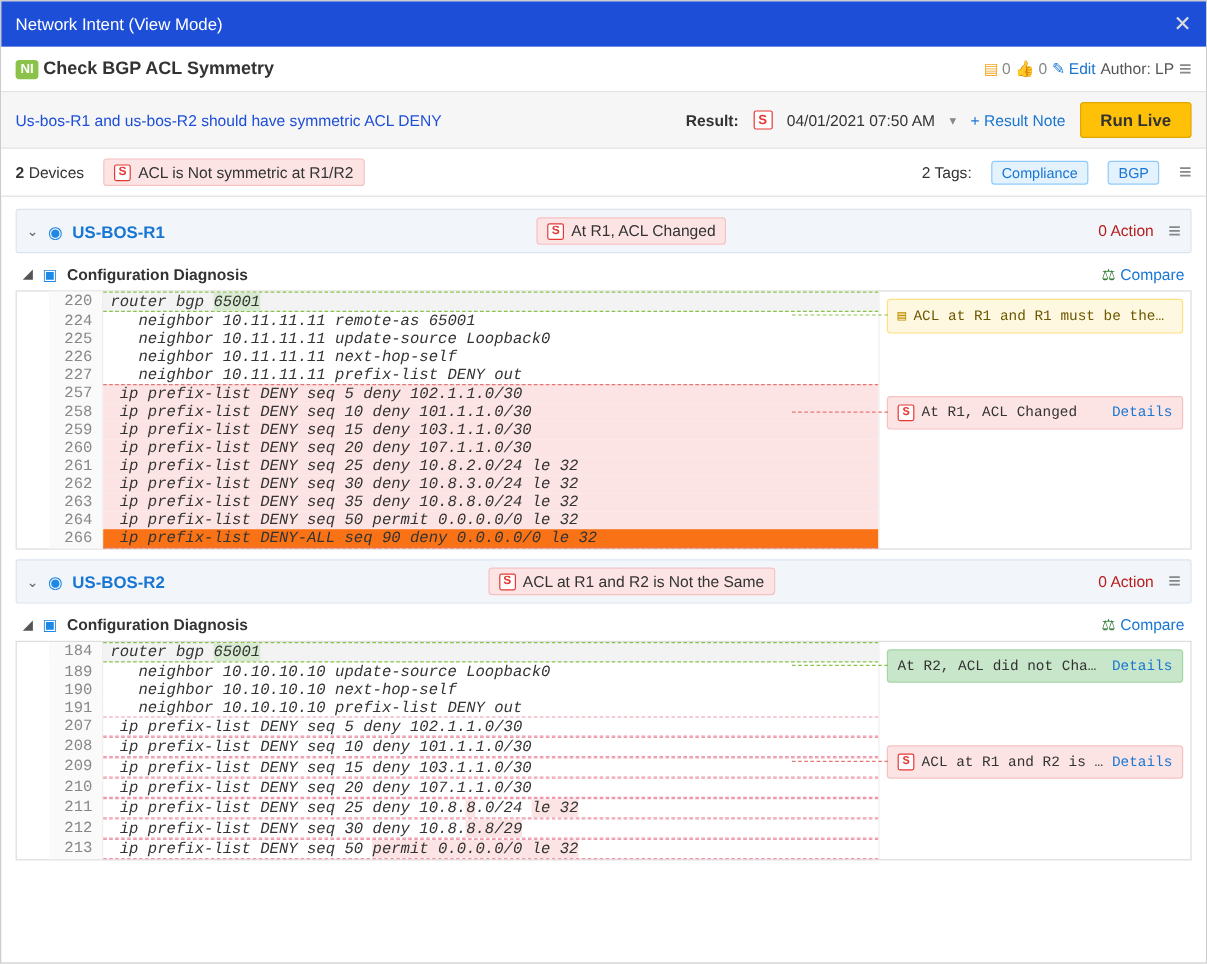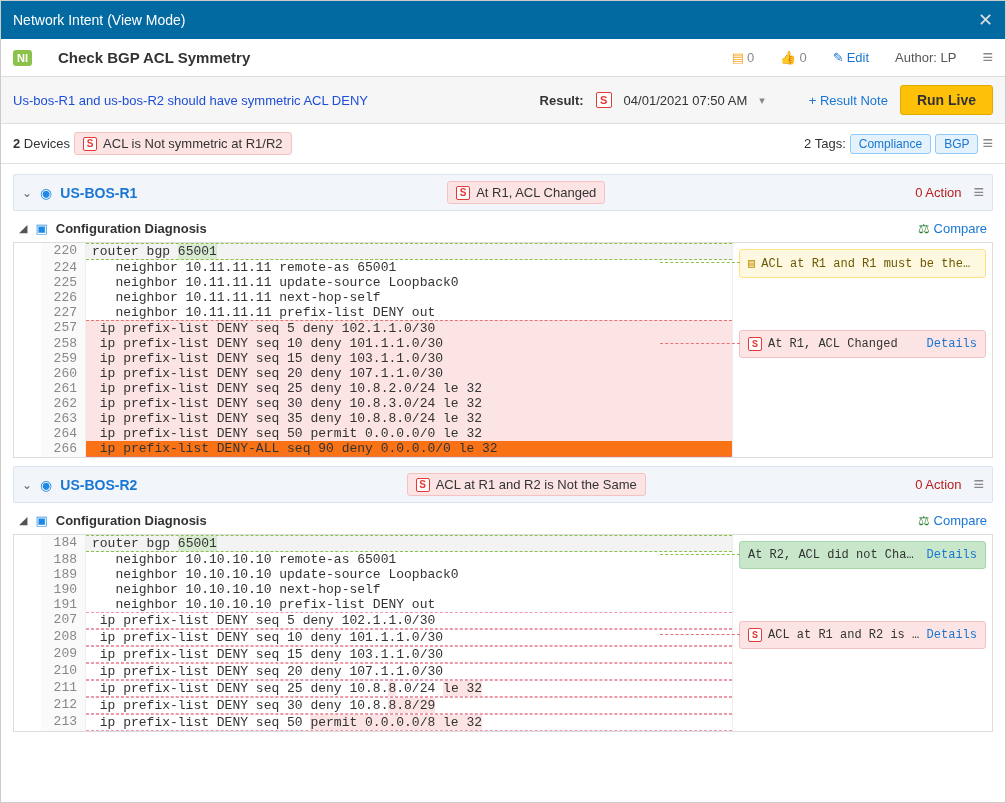--- a/index.html
+++ b/index.html
@@ -1,55 +1,55 @@
 <!DOCTYPE html>
 <html><head>
 <meta charset="utf-8">
 <style>
 * { box-sizing: border-box; margin: 0; padding: 0; }
 body { font-family: -apple-system, "Segoe UI", Arial, sans-serif; font-size: 13px; color: #333; background: #fff; width: 1006px; height: 803px; overflow: hidden; border: 1px solid #ccc; display: flex; flex-direction: column; }
-.titlebar { background: #0369a1; color: #fff; padding: 8px 12px; display: flex; align-items: center; font-size: 14px; }
+.titlebar { background: #1d4ed8; color: #fff; padding: 8px 12px; display: flex; align-items: center; font-size: 14px; }
 .titlebar .spacer { flex: 1; }
 .close-btn { cursor: pointer; font-size: 18px; color: #ddd; }
-.header { background: #fff; border-bottom: 1px solid #ddd; padding: 8px 12px; display: flex; align-items: center; gap: 26px; }
+.header { background: #fff; border-bottom: 1px solid #ddd; padding: 8px 12px; display: flex; align-items: center; gap: 4px; }
 .ni-badge { background: #8bc34a; color: #fff; border-radius: 3px; font-size: 11px; font-weight: bold; padding: 2px 4px; }
 .header-title { font-weight: bold; font-size: 15px; flex: 1; }
 .icon-btn { display: inline-flex; align-items: center; gap: 3px; color: #888; cursor: pointer; font-size: 13px; }
 .icon-btn.blue { color: #1976d2; }
 .hamburger { font-size: 18px; color: #888; cursor: pointer; }
 .subheader { background: #f6f6f6; border-bottom: 1px solid #e0e0e0; padding: 8px 12px; display: flex; align-items: center; gap: 12px; }
 .subheader-desc { flex: 1; color: #1d4ed8; }
 .result-label { font-weight: bold; }
 .s-badge { display: inline-flex; align-items: center; justify-content: center; border: 1.5px solid #e53935; color: #e53935; font-weight: bold; font-size: 11px; width: 16px; height: 16px; border-radius: 2px; background: #fff; }
 .s-badge.small { width: 14px; height: 14px; font-size: 10px; }
-.result-note { color: #1976d2; cursor: pointer; margin-left: 32px; }
+.result-note { color: #1976d2; cursor: pointer; }
 .run-live { background: #ffc107; color: #333; border: 1px solid #e0a800; border-radius: 3px; padding: 6px 16px; font-weight: bold; cursor: pointer; font-size: 14px; }
 .chevron { color: #888; font-size: 11px; }
-.sub2 { background: #fff; border-bottom: 1px solid #e0e0e0; padding: 8px 12px; display: flex; align-items: center; gap: 4px; }
+.sub2 { background: #fff; border-bottom: 1px solid #e0e0e0; padding: 8px 12px; display: flex; align-items: center; gap: 16px; }
 .alert-chip { background: #fce4e4; border: 1px solid #f5c2c2; border-radius: 3px; padding: 3px 8px; display: inline-flex; align-items: center; gap: 6px; color: #333; }
 .tag-chip { border: 1px solid #90caf9; background: #e3f2fd; color: #1976d2; border-radius: 3px; padding: 2px 8px; font-size: 12px; cursor: pointer; }
 .content { flex: 1; overflow-y: auto; padding: 2px 12px 12px 12px; }
 .device-block { margin-top: 8px; }
 .device-head { background: #f2f6fb; border: 1px solid #dbe4ee; border-radius: 2px; padding: 6px 8px; display: flex; align-items: center; gap: 8px; }
 .chev-icon { color: #666; font-size: 12px; cursor: pointer; }
 .router-icon { color: #1e88e5; font-size: 14px; }
 .device-name { color: #1976d2; font-weight: bold; font-size: 14px; cursor: pointer; }
 .device-status { margin: 0 auto; }
 .action-link { color: #b91c1c; cursor: pointer; }
 .diagnosis-head { display: flex; align-items: center; gap: 8px; padding: 10px 6px 6px 6px; }
 .diagnosis-title { font-weight: bold; flex: 1; }
 .compare-link { color: #1976d2; cursor: pointer; display: inline-flex; align-items: center; gap: 4px; }
 .scale-icon { color: #2e7d32; }
 .tri { color: #555; font-size: 11px; }
 .box-icon { color: #1e88e5; font-size: 13px; }
 .code-wrap { border: 1px solid #ddd; display: flex; font-family: "Courier New", monospace; font-size: 13px; padding-left: 27px; }
 .code-left { flex: 1; }
 .code-line { display: flex; white-space: pre; }
 .line-num { width: 45px; text-align: right; padding-right: 8px; background: #fafafa; color: #888; border-right: 1px solid #eee; user-select: none; }
-.line-text { padding-left: 6px; flex: 1; }
+.line-text { padding-left: 6px; flex: 1; font-style: italic; }
 .hl-row { background: #f3f3f3; }
 .hl-row .line-text { border-top: 1px dashed #8bc34a; border-bottom: 1px dashed #8bc34a; }
 .hl-green { background: #d9ead3; }
 .pink-span { background: #fce4e4; }
 .code-right { width: 260px; border-left: 1px solid #eee; padding: 6px; display: flex; flex-direction: column; gap: 12px; position: relative; }
 .note-box { border-radius: 3px; padding: 6px 8px; font-size: 12px; border: 1px solid; display: flex; align-items: center; gap: 6px; }
 .note-yellow { background: #fff8e1; border-color: #ffe082; color: #6b5800; }
 .note-pink { background: #fce4e4; border-color: #f5c2c2; position: relative; }
 .note-green { background: #c8e6c9; border-color: #a5d6a7; position: relative; }
 .note-box .details { color: #1976d2; cursor: pointer; margin-left: auto; }
@@ -182,31 +182,30 @@
       <span class="box-icon">▣</span>
       <span class="diagnosis-title">Configuration Diagnosis</span>
       <span class="compare-link">
           <span class="scale-icon">⚖</span>
           <span>Compare</span>
         </span>
     </div>
     <div class="code-wrap">
       <div class="code-left" id="code-1">
           <div class="code-line hl-row"><span class="line-num">184</span><span class="line-text">router bgp <span class="hl-green">65001</span></span></div>
-          <div class="code-line"><span class="line-num">188</span><span class="line-text">   neighbor 10.10.10.10 remote-as 65001</span></div>
           <div class="code-line"><span class="line-num">189</span><span class="line-text">   neighbor 10.10.10.10 update-source Loopback0</span></div>
           <div class="code-line"><span class="line-num">190</span><span class="line-text">   neighbor 10.10.10.10 next-hop-self</span></div>
           <div class="code-line"><span class="line-num">191</span><span class="line-text">   neighbor 10.10.10.10 prefix-list DENY out</span></div>
           <div class="code-line"><span class="line-num">207</span><span class="line-text" style="border-top: 1px dashed rgb(238, 153, 170); border-bottom: 1px dashed rgb(238, 153, 170);"> ip prefix-list DENY seq 5 deny 102.1.1.0/30</span></div>
           <div class="code-line"><span class="line-num">208</span><span class="line-text" style="border-top: 1px dashed rgb(238, 153, 170); border-bottom: 1px dashed rgb(238, 153, 170);"> ip prefix-list DENY seq 10 deny 101.1.1.0/30</span></div>
           <div class="code-line"><span class="line-num">209</span><span class="line-text" style="border-top: 1px dashed rgb(238, 153, 170); border-bottom: 1px dashed rgb(238, 153, 170);"> ip prefix-list DENY seq 15 deny 103.1.1.0/30</span></div>
           <div class="code-line"><span class="line-num">210</span><span class="line-text" style="border-top: 1px dashed rgb(238, 153, 170); border-bottom: 1px dashed rgb(238, 153, 170);"> ip prefix-list DENY seq 20 deny 107.1.1.0/30</span></div>
           <div class="code-line"><span class="line-num">211</span><span class="line-text" style="border-top: 1px dashed rgb(238, 153, 170); border-bottom: 1px dashed rgb(238, 153, 170);"> ip prefix-list DENY seq 25 deny 10.8.<span class="pink-span">8</span>.0/24 <span class="pink-span">le 32</span></span></div>
           <div class="code-line"><span class="line-num">212</span><span class="line-text" style="border-top: 1px dashed rgb(238, 153, 170); border-bottom: 1px dashed rgb(238, 153, 170);"> ip prefix-list DENY seq 30 deny 10.8.<span class="pink-span">8.8/29</span></span></div>
-          <div class="code-line"><span class="line-num">213</span><span class="line-text" style="border-top: 1px dashed rgb(238, 153, 170); border-bottom: 1px dashed rgb(238, 153, 170);"> ip prefix-list DENY seq 50 <span class="pink-span">permit 0.0.0.0/8 le 32</span></span></div>
+          <div class="code-line"><span class="line-num">213</span><span class="line-text" style="border-top: 1px dashed rgb(238, 153, 170); border-bottom: 1px dashed rgb(238, 153, 170);"> ip prefix-list DENY seq 50 <span class="pink-span">permit 0.0.0.0/0 le 32</span></span></div>
         </div>
       <div class="code-right">
         <div class="note-box note-green rel connector-green">
           <span class="note-text">At R2, ACL did not Change</span>
           <span class="details">Details</span>
         </div>
         <div class="note-box note-pink rel connector-pink gap40">
           <span class="s-badge small">S</span>
           <span class="note-text">ACL at R1 and R2 is Not the S...</span>
           <span class="details">Details</span>

